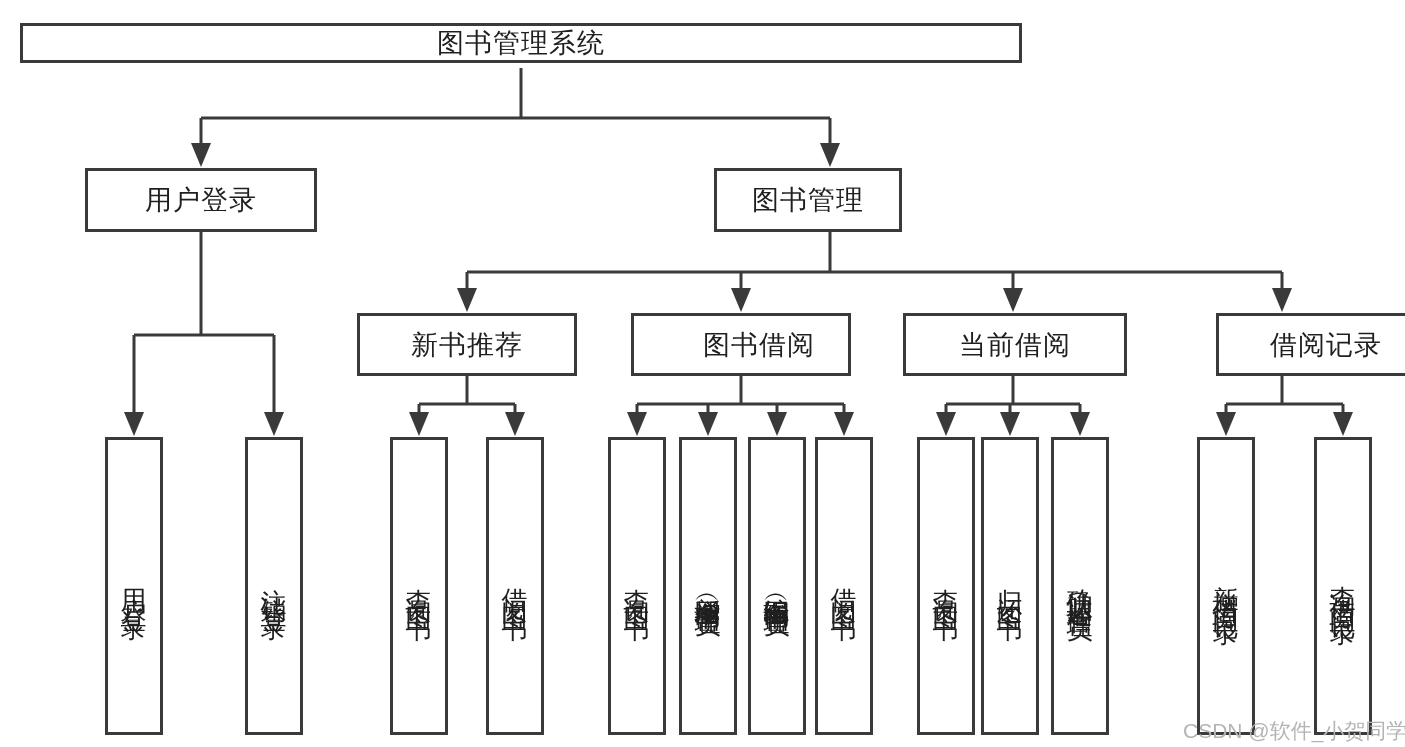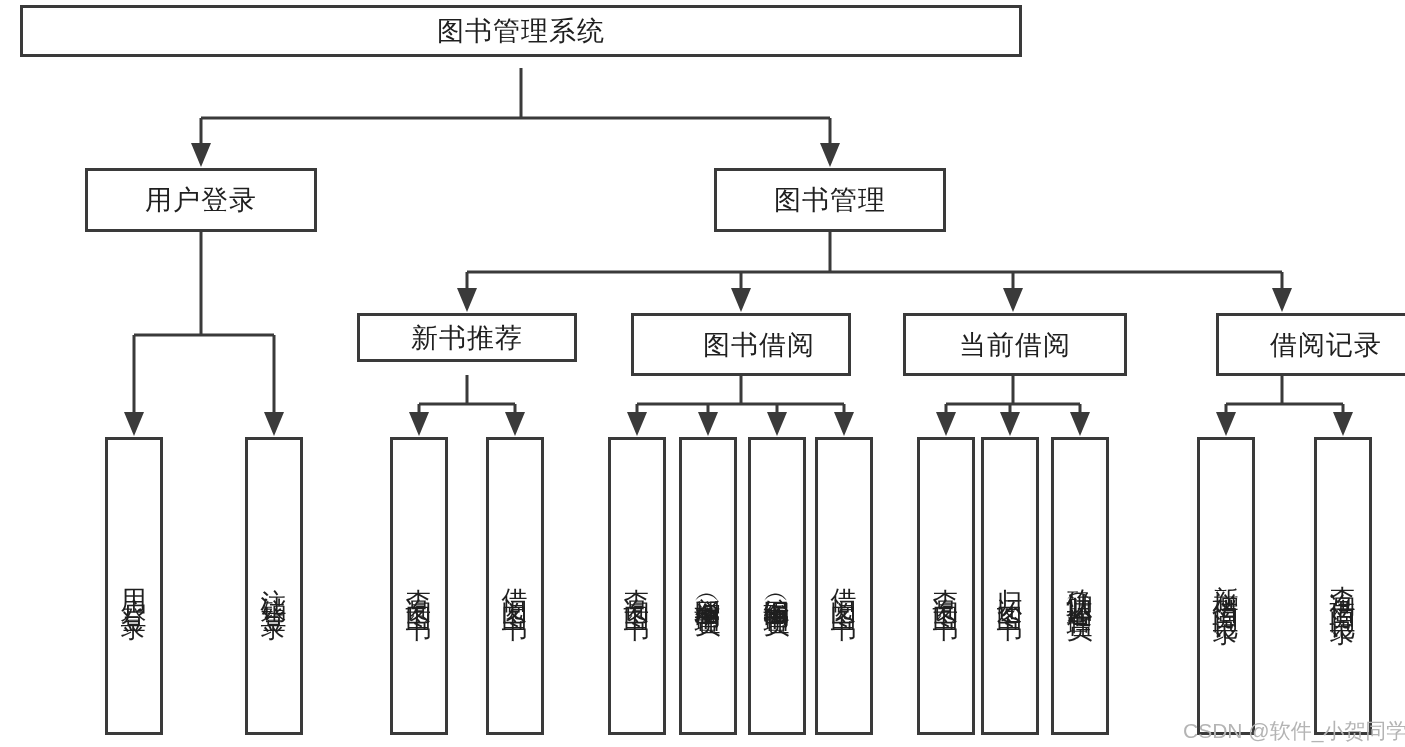--- a/index.html
+++ b/index.html
@@ -56,32 +56,32 @@
       <polygon points="767,412 787,412 777,436"></polygon>
       <polygon points="834,412 854,412 844,436"></polygon>
       <polygon points="936,412 956,412 946,436"></polygon>
       <polygon points="1000,412 1020,412 1010,436"></polygon>
       <polygon points="1070,412 1090,412 1080,436"></polygon>
       <polygon points="1216,412 1236,412 1226,436"></polygon>
       <polygon points="1333,412 1353,412 1343,436"></polygon>
     </g>
   </svg>
 
-  <div class="box hbox" style="left:20px;top:5px;width:1002px;height:52px;justify-content:center;">
+  <div class="box hbox" style="left:20px;top:23px;width:1002px;height:40px;justify-content:center;">
     <span class="lbl">图书管理系统</span>
   </div>
 
   <div class="box hbox" style="left:85px;top:168px;width:232px;height:64px;">
     <span class="lbl">用户登录</span>
   </div>
-  <div class="box hbox" style="left:714px;top:168px;width:232px;height:64px;">
+  <div class="box hbox" style="left:714px;top:168px;width:188px;height:64px;">
     <span class="lbl">图书管理</span>
   </div>
 
-  <div class="box hbox" style="left:357px;top:313px;width:220px;height:49px;">
+  <div class="box hbox" style="left:357px;top:313px;width:220px;height:63px;">
     <span class="lbl">新书推荐</span>
   </div>
   <div class="box hbox" style="left:631px;top:313px;width:220px;height:63px;padding-left:36px;">
     <span class="lbl">图书借阅</span>
   </div>
   <div class="box hbox" style="left:903px;top:313px;width:224px;height:63px;">
     <span class="lbl">当前借阅</span>
   </div>
   <div class="box hbox" style="left:1172px;top:313px;width:220px;height:63px;margin-left:44px;">
     <span class="lbl">借阅记录</span>

